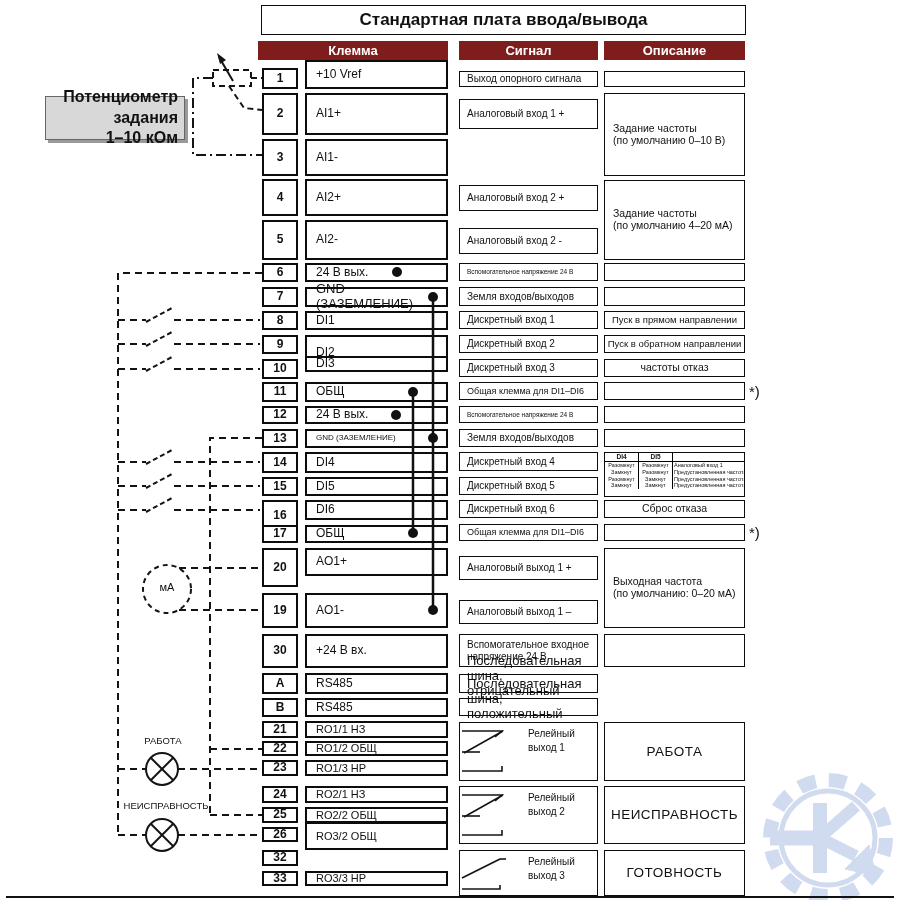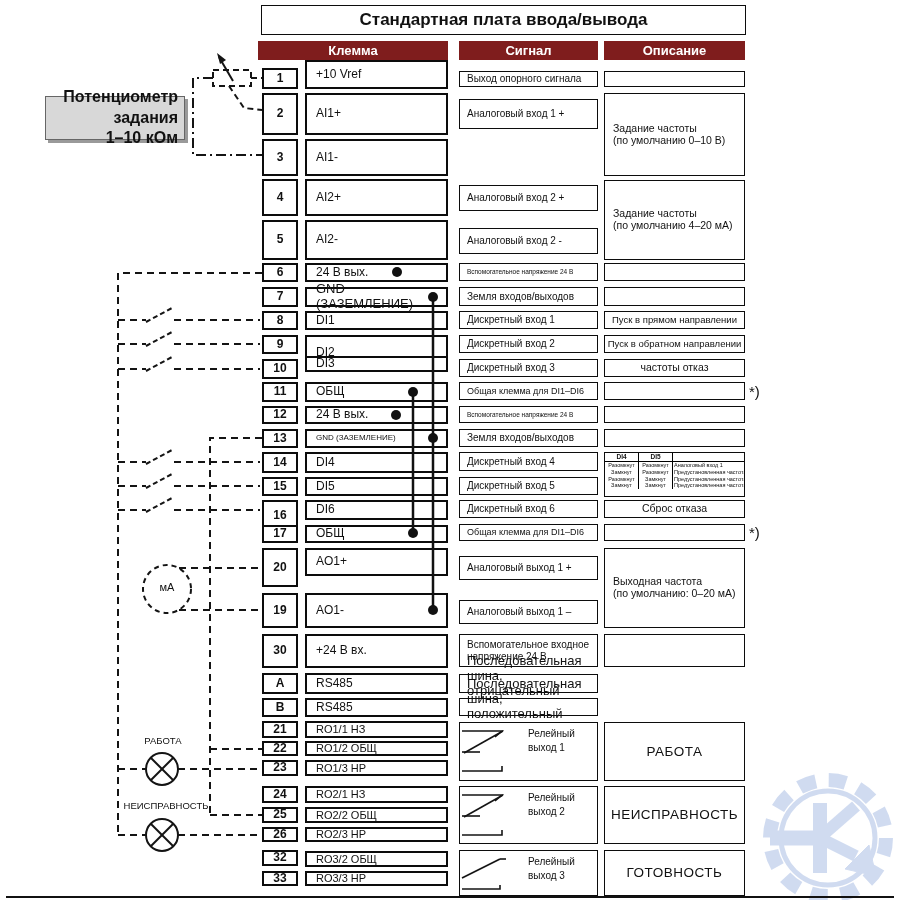--- a/index.html
+++ b/index.html
@@ -146,21 +146,21 @@
   <div class="box term fs11" style="top:760px;height:16px">RO1/3 НР</div>
 
   <div class="box num" style="top:786px;height:17px">24</div>
   <div class="box term fs11" style="top:786px;height:17px">RO2/1 НЗ</div>
   <div class="box num" style="top:807px;height:16px">25</div>
   <div class="box term fs11" style="top:807px;height:16px">RO2/2 ОБЩ</div>
   <div class="box num" style="top:827px;height:15px">26</div>
   <div class="box term fs11" style="top:827px;height:15px">RO2/3 НР</div>
 
   <div class="box num" style="top:850px;height:16px">32</div>
-  <div class="box term fs11" style="top:851px;height:16px">RO3/2 ОБЩ</div>
+  <div class="box term fs11" style="top:822px;height:28px">RO3/2 ОБЩ</div>
   <div class="box num" style="top:871px;height:15px">33</div>
   <div class="box term fs11" style="top:871px;height:15px">RO3/3 НР</div>
 
   <div class="box sig" style="top:722px;height:59px"></div>
   <div class="box sig" style="top:786px;height:58px"></div>
   <div class="box sig" style="top:850px;height:46px"></div>
   <div class="rlabel" style="top:727px">Релейный
 выход 1</div>
   <div class="rlabel" style="top:791px">Релейный
 выход 2</div>

